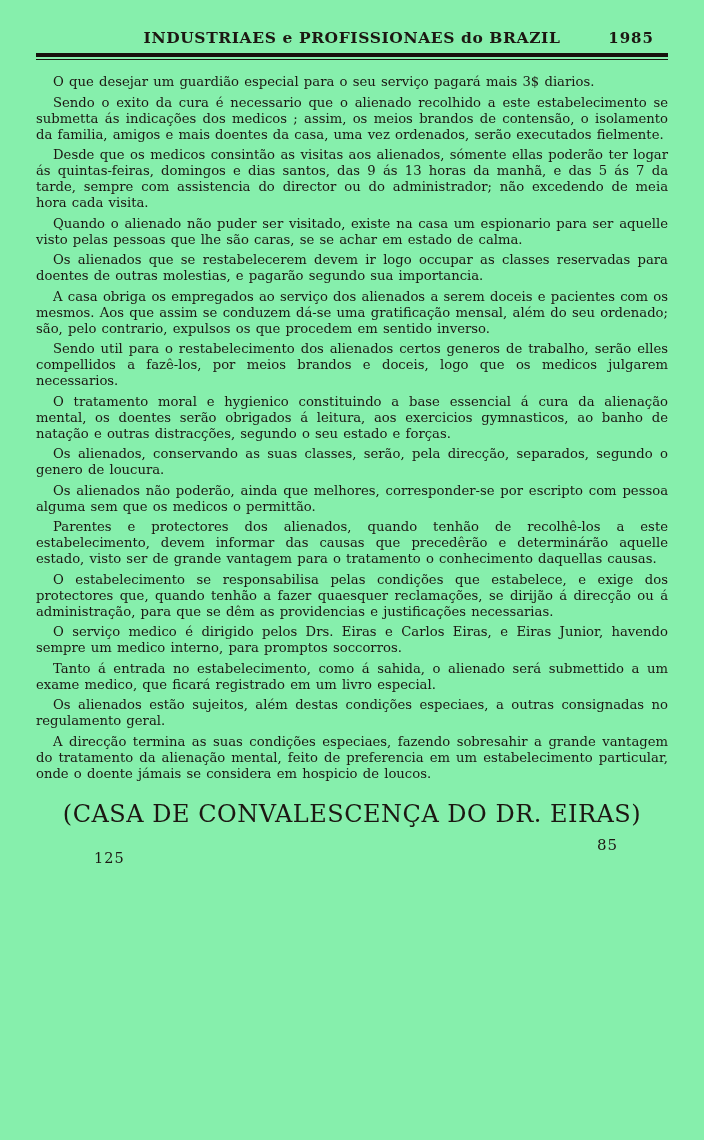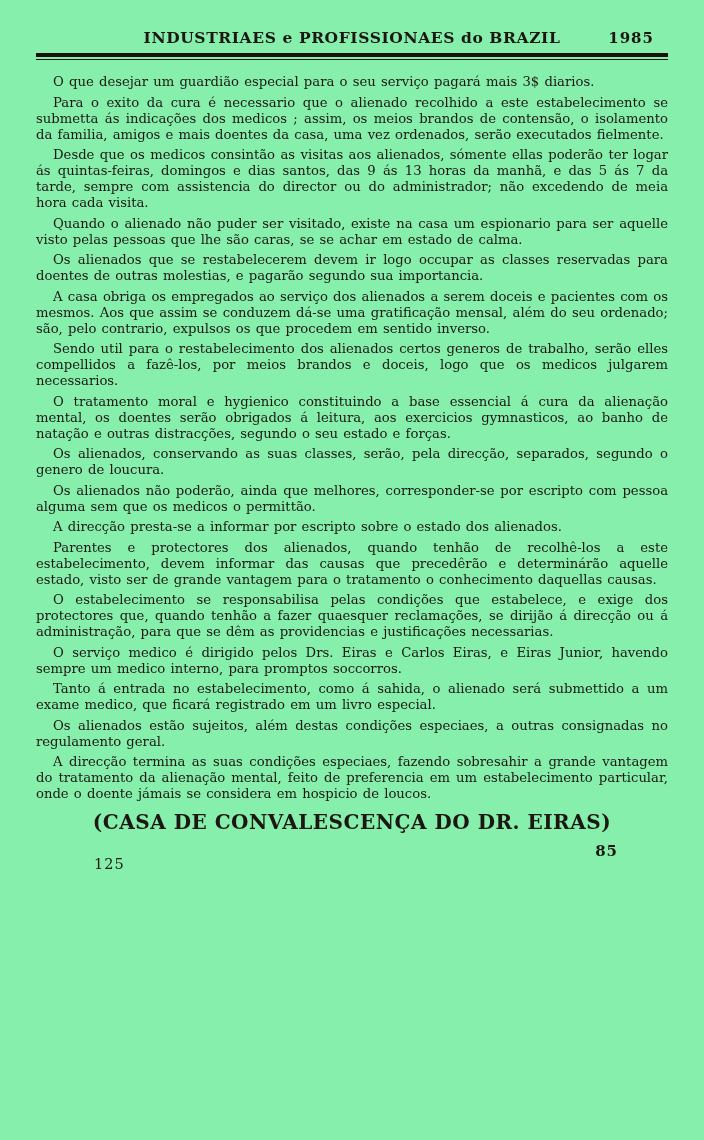--- a/index.html
+++ b/index.html
@@ -47,71 +47,70 @@
   }
   .body-text p {
     margin: 0 0 4.5px 0;
     font-size: 13.2px;
     line-height: 16px;
     text-align: justify;
     text-indent: 17px;
     word-spacing: 1px;
   }
   .section-heading {
-    margin-top: 8px;
+    margin-top: 18px;
     text-align: center;
-    font-weight: bold;
-    font-size: 20px;
+    font-weight: normal;
+    font-size: 24px;
     letter-spacing: 0.5px;
     white-space: nowrap;
   }
   .page-numbers {
     position: relative;
     height: 56px;
   }
   .num-left {
     position: absolute;
     left: 58px;
     top: 22px;
     font-size: 14.5px;
     letter-spacing: 1px;
   }
   .num-right {
     position: absolute;
     right: 50px;
     top: 8px;
     font-size: 15px;
-    font-weight: bold;
+    font-weight: normal;
     letter-spacing: 1px;
   }
 </style>
 </head>
 <body>
 
 <div class="page">
 
   <header class="header">
     <span class="title">INDUSTRIAES e PROFISSIONAES do BRAZIL</span>
     <span class="pageno">1985</span>
   </header>
 
   <div class="rule"></div>
 
   <main class="body-text">
     <p>O que desejar um guardião especial para o seu serviço pagará mais 3$ diarios.</p>
-    <p>Para o exito da cura é necessario que o alienado recolhido a este estabelecimento se submetta ás indicações dos medicos ; assim, os meios brandos de contensão, o isolamento da familia, amigos e mais doentes da casa, uma vez ordenados, serão executados fielmente.</p>
+    <p>Sendo o exito da cura é necessario que o alienado recolhido a este estabelecimento se submetta ás indicações dos medicos ; assim, os meios brandos de contensão, o isolamento da familia, amigos e mais doentes da casa, uma vez ordenados, serão executados fielmente.</p>
     <p>Desde que os medicos consintão as visitas aos alienados, sómente ellas poderão ter logar ás quintas-feiras, domingos e dias santos, das 9 ás 13 horas da manhã, e das 5 ás 7 da tarde, sempre com assistencia do director ou do administrador; não excedendo de meia hora cada visita.</p>
     <p>Quando o alienado não puder ser visitado, existe na casa um espionario para ser aquelle visto pelas pessoas que lhe são caras, se se achar em estado de calma.</p>
     <p>Os alienados que se restabelecerem devem ir logo occupar as classes reservadas para doentes de outras molestias, e pagarão segundo sua importancia.</p>
     <p>A casa obriga os empregados ao serviço dos alienados a serem doceis e pacientes com os mesmos. Aos que assim se conduzem dá-se uma gratificação mensal, além do seu ordenado; são, pelo contrario, expulsos os que procedem em sentido inverso.</p>
     <p>Sendo util para o restabelecimento dos alienados certos generos de trabalho, serão elles compellidos a fazê-los, por meios brandos e doceis, logo que os medicos julgarem necessarios.</p>
     <p>O tratamento moral e hygienico constituindo a base essencial á cura da alienação mental, os doentes serão obrigados á leitura, aos exercicios gymnasticos, ao banho de natação e outras distracções, segundo o seu estado e forças.</p>
     <p>Os alienados, conservando as suas classes, serão, pela direcção, separados, segundo o genero de loucura.</p>
     <p>Os alienados não poderão, ainda que melhores, corresponder-se por escripto com pessoa alguma sem que os medicos o permittão.</p>
-    <p>A direcção presta-se a informar por escripto sobre o estado dos alienados.</p>
     <p>Parentes e protectores dos alienados, quando tenhão de recolhê-los a este estabelecimento, devem informar das causas que precedêrão e determinárão aquelle estado, visto ser de grande vantagem para o tratamento o conhecimento daquellas causas.</p>
     <p>O estabelecimento se responsabilisa pelas condições que estabelece, e exige dos protectores que, quando tenhão a fazer quaesquer reclamações, se dirijão á direcção ou á administração, para que se dêm as providencias e justificações necessarias.</p>
     <p>O serviço medico é dirigido pelos Drs. Eiras e Carlos Eiras, e Eiras Junior, havendo sempre um medico interno, para promptos soccorros.</p>
     <p>Tanto á entrada no estabelecimento, como á sahida, o alienado será submettido a um exame medico, que ficará registrado em um livro especial.</p>
     <p>Os alienados estão sujeitos, além destas condições especiaes, a outras consignadas no regulamento geral.</p>
     <p>A direcção termina as suas condições especiaes, fazendo sobresahir a grande vantagem do tratamento da alienação mental, feito de preferencia em um estabelecimento particular, onde o doente jámais se considera em hospicio de loucos.</p>
   </main>
 
   <div class="section-heading">(CASA DE CONVALESCENÇA DO DR. EIRAS)</div>
 

